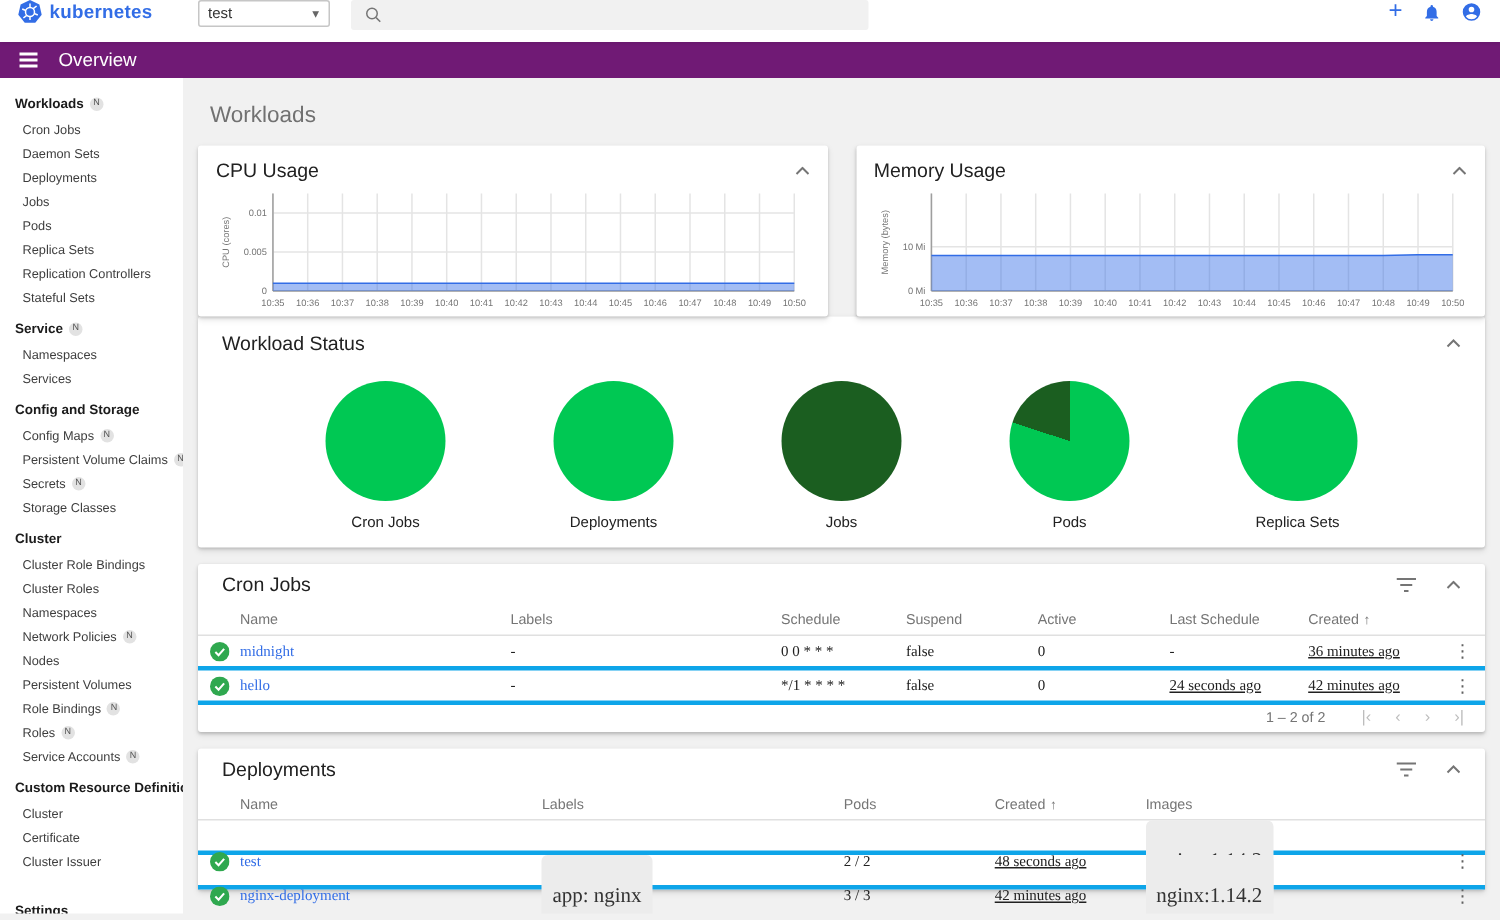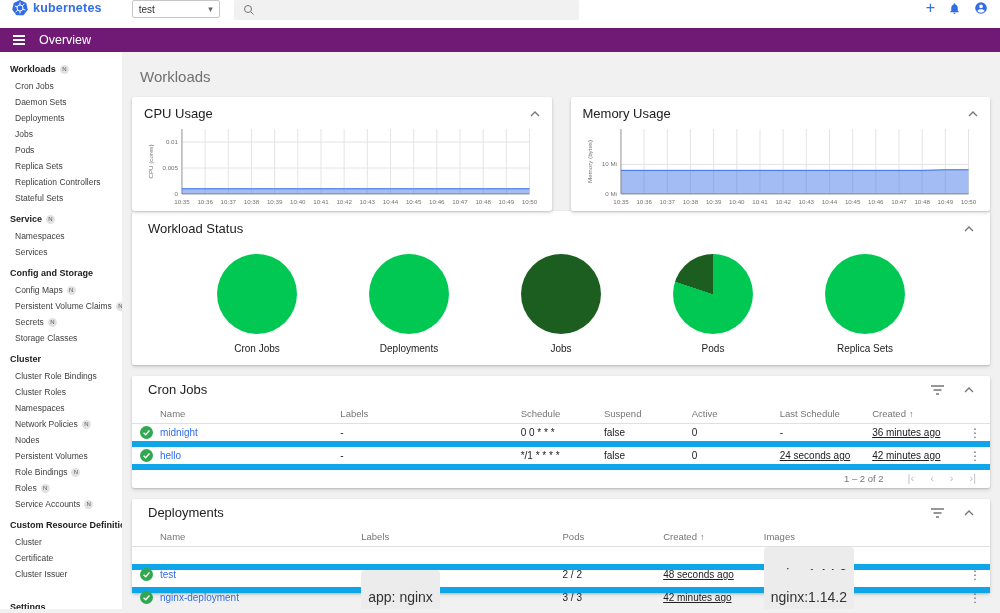--- a/index.html
+++ b/index.html
@@ -55,21 +55,21 @@
 
   .pies{display:flex;justify-content:space-between;padding:10px 60px 0;}
   .pie-wrap{display:flex;flex-direction:column;align-items:center;width:130px;}
   .pie{width:80px;height:80px;border-radius:50%;}
   .pie-label{margin-top:9px;font-size:10px;color:#212121;}
 
   .tbl-head,.tbl-row{display:grid;align-items:center;}
   .cron-grid{grid-template-columns:28px 1.95fr 1.95fr 0.9fr 0.95fr 0.95fr 1fr 0.95fr 30px;}
   .dep-grid{grid-template-columns:28px 2fr 2fr 1fr 1fr 1.95fr 30px;}
   .tbl-head{height:21px;border-bottom:1px solid #e0e0e0;font-size:9.5px;color:#757575;}
-  .tbl-row{height:23px;border-bottom:6px solid #0ea5e9;font-size:10px;color:#212121;}
+  .tbl-row{height:23px;border-bottom:3px solid #0ea5e9;font-size:10px;color:#212121;font-family:Liberation Serif, serif;}
   .cell-icon{display:flex;justify-content:center;align-items:center;}
   .link{color:#326de6;cursor:pointer;}
   .u{text-decoration:underline;}
   .chip{background:#ececec;border-radius:4px;padding:20px 7px;font-size:14px;color:#333;display:inline-block;line-height:1.1;}
   .kebab{color:#616161;font-size:12px;display:flex;justify-content:center;width:100%;}
   .cell-kebab{display:flex;justify-content:center;}
   .sort{margin-left:3px;color:#757575;font-size:9px;}
   .pagination{display:flex;justify-content:flex-end;align-items:center;gap:24px;padding:3px 14px 4px;font-size:9.5px;color:#757575;}
   .pg-group{display:flex;gap:16px;}
   .pg-btn{color:#bdbdbd;font-size:11px;line-height:1;}

